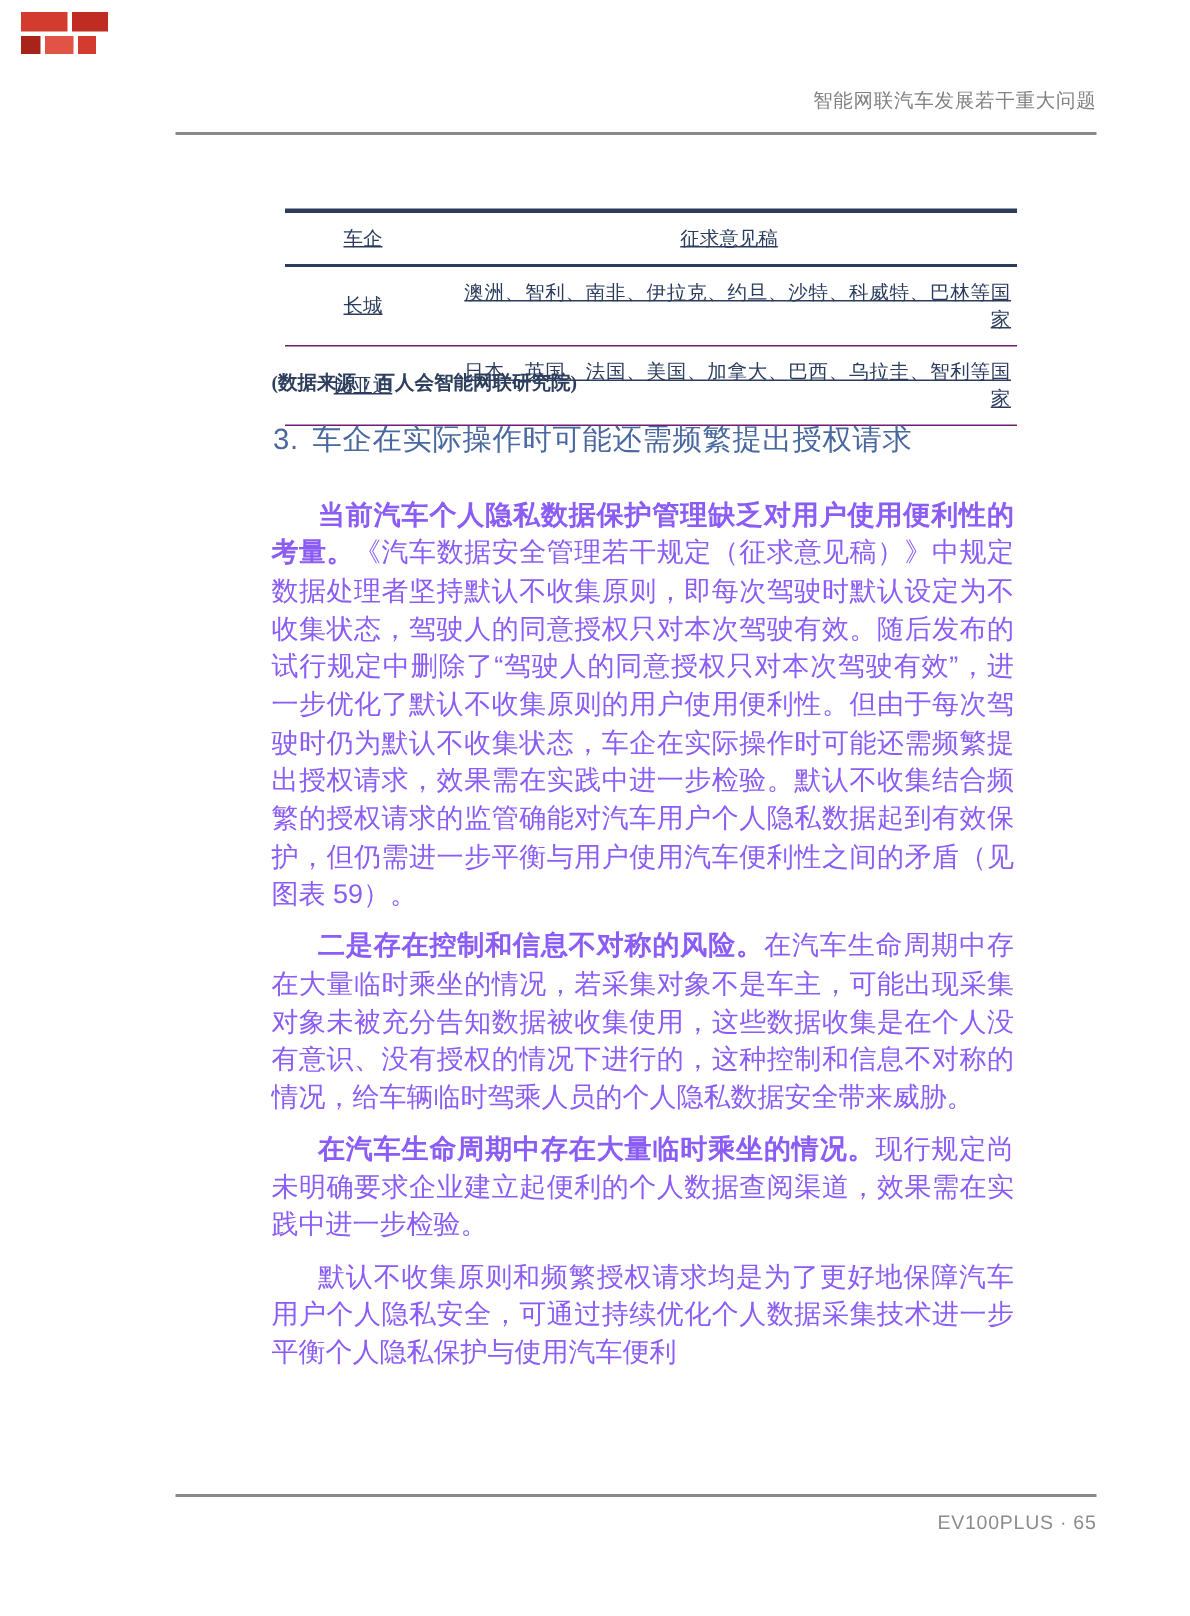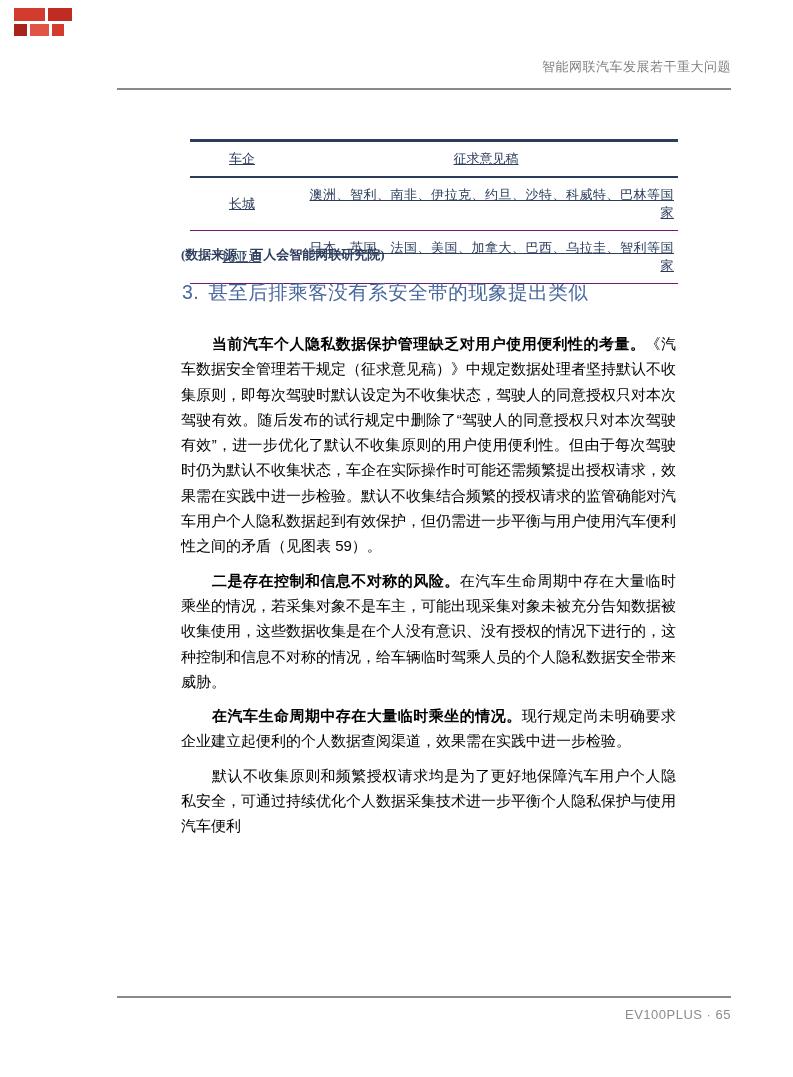--- a/index.html
+++ b/index.html
@@ -48,21 +48,21 @@
   }
 
   .section-heading {
     position: absolute; left: 182px; top: 279px;
     font-size: 19.5px; color: #49689f; letter-spacing: 0.5px;
   }
   .section-heading .num { margin-right: 9px; }
 
   .body-text {
     position: absolute; left: 181px; top: 331px; width: 495px;
-    font-size: 15px; line-height: 25.3px; color: #000000;
+    font-size: 18px; line-height: 25.3px; color: #8b5cf6;
     text-align: justify; text-justify: inter-ideograph;
   }
   .body-text p { margin: 0 0 9px 0; text-indent: 31px; }
   .body-text strong { font-weight: bold; }
 
   .footer-rule {
     position: absolute; left: 117px; top: 996px; width: 614px; height: 2px;
     background: #8a8a8a;
   }
   .footer-text {
@@ -103,21 +103,21 @@
           <td class="col-company">比亚迪</td>
           <td class="col-countries">日本、英国、法国、美国、加拿大、巴西、乌拉圭、智利等国家</td>
         </tr>
       </tbody>
     </table>
   </div>
 
   <div class="source-note">(数据来源：百人会智能网联研究院)</div>
 
   <div class="section-heading">
-    <span class="num">3.</span><span>甚至后排乘客没有系安全带的现象提出类似</span>
+    <span class="num">3.</span><span>车企在实际操作时可能还需频繁提出授权请求</span>
   </div>
 
   <div class="body-text">
     <p><strong>当前汽车个人隐私数据保护管理缺乏对用户使用便利性的考量。</strong><span>《汽车数据安全管理若干规定（征求意见稿）》中规定数据处理者坚持默认不收集原则，即每次驾驶时默认设定为不收集状态，驾驶人的同意授权只对本次驾驶有效。随后发布的试行规定中删除了“驾驶人的同意授权只对本次驾驶有效”，进一步优化了默认不收集原则的用户使用便利性。但由于每次驾驶时仍为默认不收集状态，车企在实际操作时可能还需频繁提出授权请求，效果需在实践中进一步检验。默认不收集结合频繁的授权请求的监管确能对汽车用户个人隐私数据起到有效保护，但仍需进一步平衡与用户使用汽车便利性之间的矛盾（见图表 59）。</span></p>
     <p><strong>二是存在控制和信息不对称的风险。</strong><span>在汽车生命周期中存在大量临时乘坐的情况，若采集对象不是车主，可能出现采集对象未被充分告知数据被收集使用，这些数据收集是在个人没有意识、没有授权的情况下进行的，这种控制和信息不对称的情况，给车辆临时驾乘人员的个人隐私数据安全带来威胁。</span></p>
     <p><strong>在汽车生命周期中存在大量临时乘坐的情况。</strong><span>现行规定尚未明确要求企业建立起便利的个人数据查阅渠道，效果需在实践中进一步检验。</span></p>
     <p><strong></strong><span>默认不收集原则和频繁授权请求均是为了更好地保障汽车用户个人隐私安全，可通过持续优化个人数据采集技术进一步平衡个人隐私保护与使用汽车便利</span></p>
   </div>
 
   <div class="footer-rule"></div>

